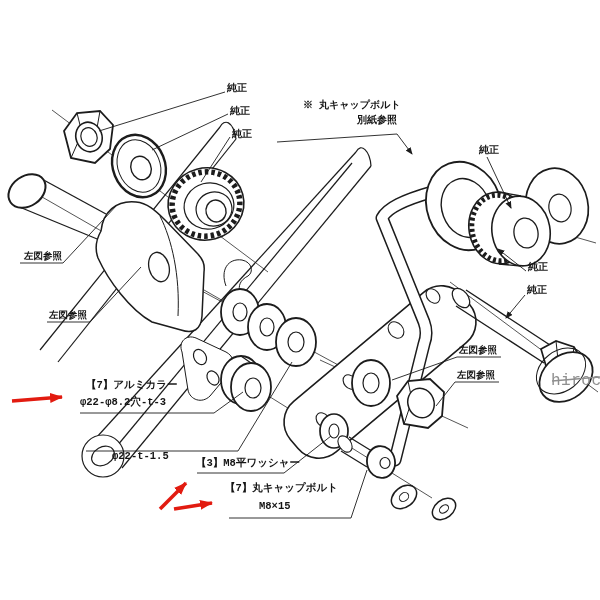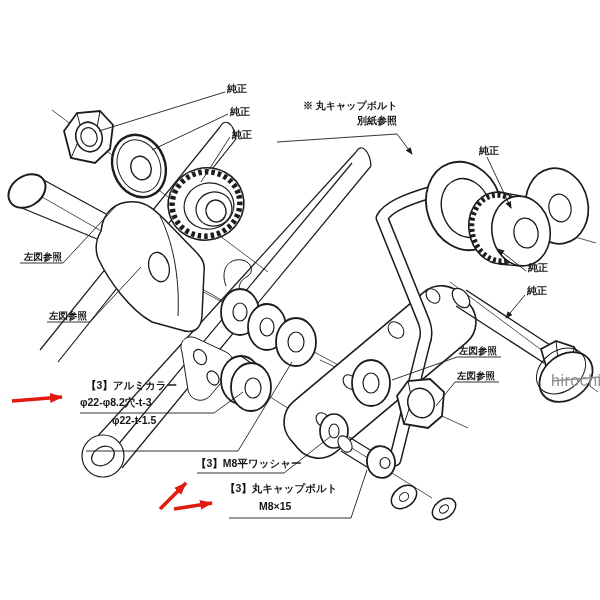--- a/index.html
+++ b/index.html
@@ -1,17 +1,17 @@
 <!DOCTYPE html>
 <html><head>
 <meta charset="utf-8">
 <style>
   html,body{margin:0;padding:0;background:#fff;}
   .stage{position:relative;width:600px;height:600px;background:#ffffff;overflow:hidden;
-         font-family:Liberation Sans, sans-serif;}
+         font-family:Liberation Mono, monospace;}
   .stage svg{position:absolute;left:0;top:0;}
   .lbl{position:absolute;white-space:nowrap;color:#151515;font-size:10px;font-weight:600;line-height:1;}
   .lbl.small{font-size:9.5px;}
   .lbl.callout{font-size:10.5px;}
   .caption{position:absolute;left:458px;top:567px;font-size:17px;color:#000;font-weight:600;letter-spacing:1px;}
   .watermark{position:absolute;left:551px;top:372px;font-size:16px;color:#8f8f8f;font-weight:500;letter-spacing:0.5px;}
 </style>
 </head>
 <body>
 
@@ -197,22 +197,22 @@
 <div class="lbl" style="left:527px;top:286px">純正</div>
 
 <div class="lbl" style="left:303px;top:101px">※ 丸キャップボルト</div>
 <div class="lbl" style="left:357px;top:116px">別紙参照</div>
 
 <div class="lbl small" style="left:24px;top:252px">左図参照</div>
 <div class="lbl small" style="left:49px;top:311px">左図参照</div>
 <div class="lbl small" style="left:459px;top:346px">左図参照</div>
 <div class="lbl small" style="left:457px;top:371px">左図参照</div>
 
-<div class="lbl callout" style="left:86px;top:380px">【3】アルミカラー</div>
+<div class="lbl callout" style="left:86px;top:380px">【7】アルミカラー</div>
 <div class="lbl callout" style="left:80px;top:397px">φ22-φ8.2穴-t-3</div>
-<div class="lbl callout" style="left:112px;top:415px">φ22-t-1.5</div>
+<div class="lbl callout" style="left:112px;top:451px">φ22-t-1.5</div>
 <div class="lbl callout" style="left:196px;top:458px">【3】M8平ワッシャー</div>
-<div class="lbl callout" style="left:225px;top:483px">【3】丸キャップボルト</div>
+<div class="lbl callout" style="left:225px;top:483px">【7】丸キャップボルト</div>
 <div class="lbl callout" style="left:259px;top:501px">M8×15</div>
 
 <div class="watermark">hirochi</div>
 
 </div>
 
 </body></html>

